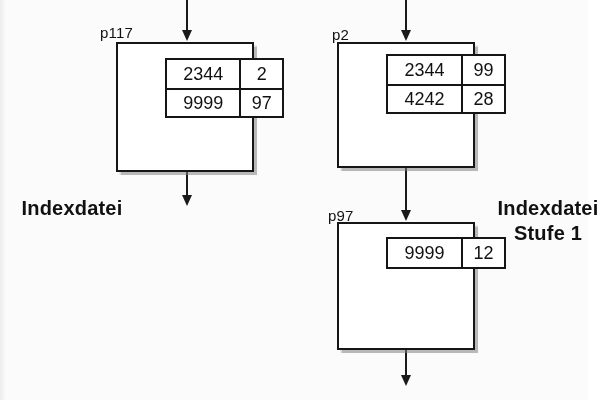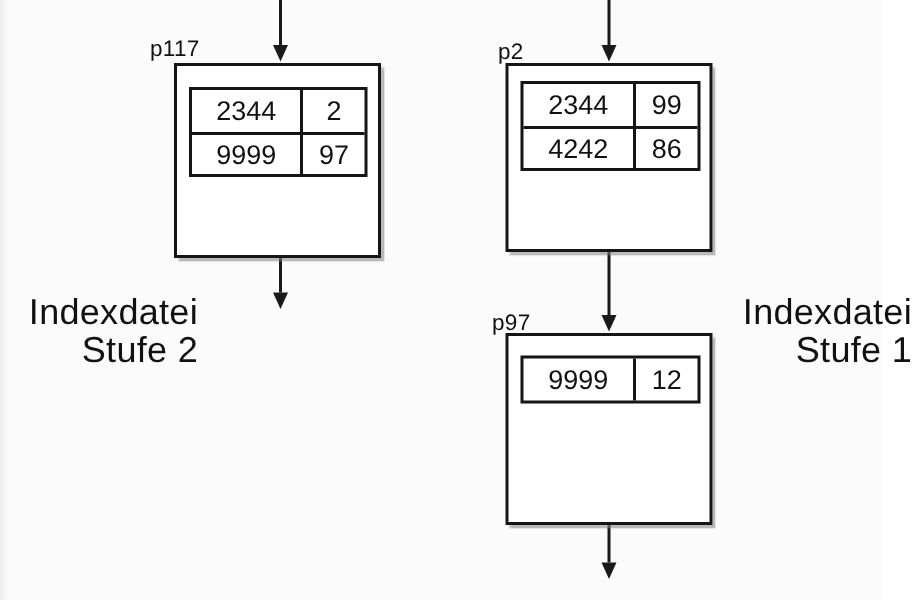--- a/index.html
+++ b/index.html
@@ -40,20 +40,21 @@
     box-shadow: 2.5px 2.5px 1px rgba(130,130,130,0.55);
   }
   .idx-table {
     position: absolute;
     display: grid;
     grid-template-columns: 63fr 37fr;
     grid-auto-rows: 28px;
     border: 2px solid #151515;
     box-sizing: content-box;
     background: #ffffff;
+    margin-left: 39px;
   }
   .cell {
     box-sizing: border-box;
     display: flex;
     align-items: center;
     justify-content: center;
     font-size: 18px;
     font-weight: 500;
     border-left: 2px solid #151515;
     border-top: 2px solid #151515;
@@ -71,23 +72,23 @@
     left: -4px;
     bottom: -11px;
     width: 0; height: 0;
     border-left: 5px solid transparent;
     border-right: 5px solid transparent;
     border-top: 11px solid #1a1a1a;
   }
   .caption {
     position: absolute;
     width: 120px;
-    text-align: right;
-    font-size: 24px;
-    font-weight: 400;
+    text-align: center;
+    font-size: 20px;
+    font-weight: 700;
     line-height: 25px;
     letter-spacing: 0.2px;
   }
 </style>
 </head>
 <body>
 
 <div class="canvas">
   <div class="edge-shade"></div>
 
@@ -106,33 +107,32 @@
       <div class="cell">97</div>
     </div>
   </div>
 
   <div class="node-label" style="left:332px; top:26px">p2</div>
   <div class="page-box" style="left:337px; top:42px; width:138px; height:126px">
     <div class="idx-table" style="left:8px; top:10px; width:116px">
       <div class="cell">2344</div>
       <div class="cell">99</div>
       <div class="cell">4242</div>
-      <div class="cell">86</div>
+      <div class="cell">28</div>
     </div>
   </div>
 
   <div class="node-label" style="left:328px; top:207px">p97</div>
   <div class="page-box" style="left:337px; top:222px; width:138px; height:128px">
     <div class="idx-table" style="left:8px; top:13px; width:116px">
       <div class="cell">9999</div>
       <div class="cell">12</div>
     </div>
   </div>
 
   <div class="caption" style="left:12px; top:196px">
     <div>Indexdatei</div>
-    <div>Stufe 2</div>
   </div>
   <div class="caption" style="left:488px; top:196px">
     <div>Indexdatei</div>
     <div>Stufe 1</div>
   </div>
 </div>
 
 </body></html>

